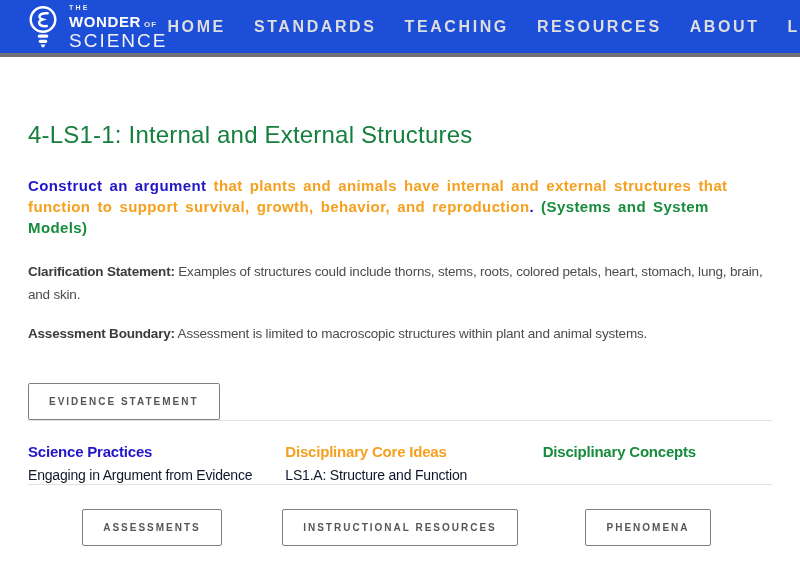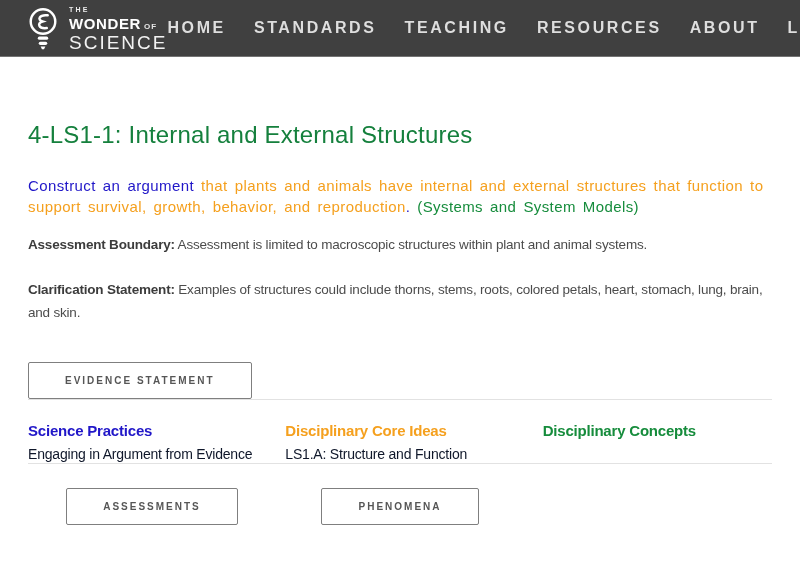--- a/index.html
+++ b/index.html
@@ -7,25 +7,25 @@
   body {
     width: 800px; height: 575px;
     background: #ffffff;
     font-family: "Liberation Sans", sans-serif;
     overflow: hidden;
   }
 
   
   header {
     height: 57px;
-    background: #404040;
+    background: #1d4ed8;
     display: flex;
     align-items: center;
     padding: 0 22px 0 26px;
-    border-bottom: 1px solid #737373;
+    border-bottom: 4px solid #737373;
   }
   .logo { display: flex; align-items: center; gap: 9px; cursor: pointer; margin-top: 1px; }
   .bulb svg { display: block; }
   .logo-text { color: #ffffff; line-height: 1; }
   .logo-the { font-size: 7px; font-weight: bold; letter-spacing: 2.2px; color: #ededed; margin-bottom: 3px; }
   .logo-line2 { display: flex; align-items: baseline; gap: 3px; }
   .logo-wonder { font-size: 15px; font-weight: bold; letter-spacing: 0.6px; }
   .logo-of { font-size: 8px; font-weight: bold; letter-spacing: 1px; color: #e5e5e5; }
   .logo-science { font-size: 19px; font-weight: 300; letter-spacing: 2px; color: #f2f2f2; margin-top: 2px; }
 
@@ -48,21 +48,21 @@
     font-weight: 400;
     color: #15803d;
     letter-spacing: 0.2px;
     line-height: 28px;
   }
 
   .pe {
     margin-top: 26px;
     max-width: 742px;
     font-size: 15px;
-    font-weight: normal;
+    font-weight: bold;
     line-height: 21px;
     letter-spacing: 0.4px;
     word-spacing: 2.5px;
   }
   .c-blue   { color: #2016c8; }
   .c-orange { color: #f5a01e; }
   .c-green  { color: #168c3c; }
 
   .meta {
     max-width: 744px;
@@ -71,21 +71,21 @@
     line-height: 23px;
     color: #4c4c4c;
   }
   .meta-1 { margin-top: 22px; }
   .meta-2 { margin-top: 16px; }
   .meta b { color: #3c3c3c; }
 
   .btn-outline {
     display: inline-block;
     margin-top: 24px;
-    padding: 12px 36px;
+    padding: 12px 20px;
     background: #ffffff;
     border: 1px solid #7f7f7f;
     border-radius: 2px;
     font-family: inherit;
     font-size: 10px;
     font-weight: bold;
     letter-spacing: 2px;
     color: #565656;
     cursor: pointer;
     white-space: nowrap;
@@ -164,23 +164,23 @@
   </nav>
 </header>
 
 <main>
   <h1 class="page-title">4-LS1-1: Internal and External Structures</h1>
 
   <p class="pe">
     <span class="c-blue">Construct an argument</span><span class="c-orange"> that plants and animals have internal and external structures that function to support survival, growth, behavior, and reproduction</span><span class="c-blue">.</span><span class="c-green"> (Systems and System Models)</span>
   </p>
 
+  <p class="meta meta-1"><b>Clarification Statement:</b><span> Examples of structures could include thorns, stems, roots, colored petals, heart, stomach, lung, brain, and skin.</span></p>
+
   <p class="meta meta-2"><b>Assessment Boundary:</b><span> Assessment is limited to macroscopic structures within plant and animal systems.</span></p>
-
-  <p class="meta meta-1"><b>Clarification Statement:</b><span> Examples of structures could include thorns, stems, roots, colored petals, heart, stomach, lung, brain, and skin.</span></p>
 
   <button class="btn-outline">EVIDENCE STATEMENT</button>
 
   <hr class="divider hr-1">
 
   <div class="cols">
     <div>
       <div class="col-heading c-blue">Science Practices</div>
       <a class="col-link">Engaging in Argument from Evidence</a>
     </div>
@@ -190,15 +190,16 @@
     </div>
     <div>
       <div class="col-heading c-green">Disciplinary Concepts</div>
     </div>
   </div>
 
   <hr class="divider hr-2">
 
   <div class="bottom-row">
     <button class="btn-outline">ASSESSMENTS</button>
+    <button class="btn-outline">INSTRUCTIONAL RESOURCES</button>
     <button class="btn-outline">PHENOMENA</button>
   </div>
 </main>
 
 </body></html>

